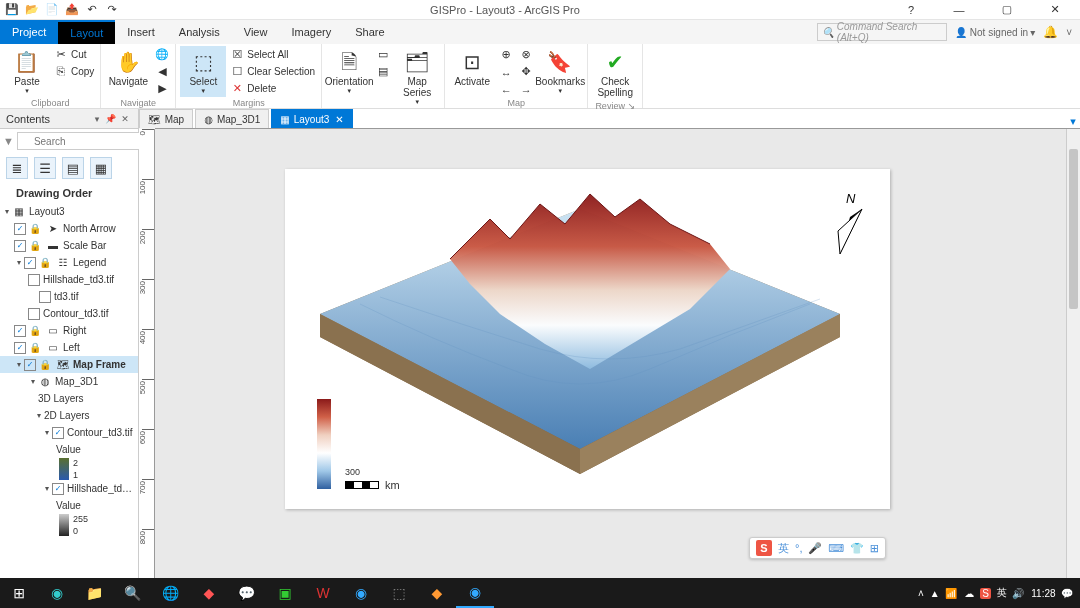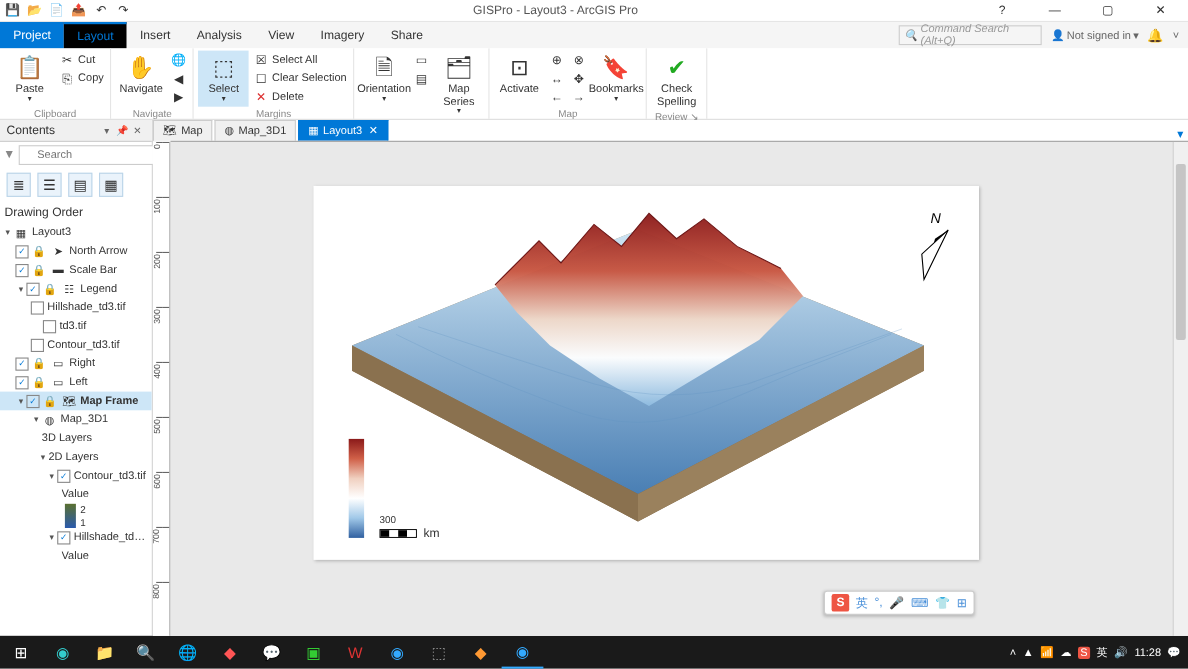--- a/index.html
+++ b/index.html
@@ -30,21 +30,21 @@
 .main-area { flex: 1; display: flex; overflow: hidden; }
 .contents-panel { width: 139px; background: #fff; border-right: 1px solid #ccc; display: flex; flex-direction: column; }
 .contents-header { height: 20px; display: flex; align-items: center; background: #f0f0f0; border-bottom: 1px solid #ccc; padding: 0 6px; font-size: 11px; }
 .contents-header-title { flex: 1; }
 .contents-header-ctrl { width: 14px; text-align: center; cursor: pointer; font-size: 9px; color: #666; }
 .contents-search-row { display: flex; align-items: center; padding: 3px; gap: 3px; }
 .contents-search-row input { flex: 1; height: 18px; border: 1px solid #ccc; padding: 0 16px; font-size: 10px; }
 .contents-filter-icon { width: 14px; height: 14px; display:flex; align-items:center; justify-content:center; color:#888; }
 .contents-view-row { display: flex; gap: 6px; padding: 4px 6px; }
 .contents-view-btn { width: 22px; height: 22px; border: 1px solid #bbd4e8; background: #eaf3fb; cursor: pointer; display:flex; align-items:center; justify-content:center; font-size:13px; }
-.drawing-order-title { padding: 4px 4px; font-weight: normal; font-size: 11px; color: #333; }
+.drawing-order-title { padding: 4px 16px; font-weight: bold; font-size: 11px; color: #333; }
 .toc { flex: 1; overflow-y: auto; font-size: 10px; padding-bottom: 6px; }
 .toc-row { display: flex; align-items: center; height: 17px; padding-right: 2px; cursor: pointer; }
 .toc-row.active { background: #cde6f7; }
 .toc-exp { width: 10px; font-size: 8px; color: #555; text-align: center; }
 .toc-chk { width: 12px; height: 12px; border: 1px solid #888; margin-right: 3px; font-size: 8px; display: flex; align-items: center; justify-content: center; color: #0078d7; }
 .toc-ico { width: 14px; height: 12px; margin-right: 3px; font-size: 10px; display:flex; align-items:center; justify-content:center; }
 .toc-label { white-space: nowrap; overflow: hidden; text-overflow: ellipsis; flex: 1; }
 .toc-swatch { width: 10px; height: 30px; margin-left: 3px; }
 .toc-swatch.gray { background: linear-gradient(#ccc,#222); height:22px; }
 .toc-swatch.blue { background: linear-gradient(#5a7030,#2a5aad); height:22px; }
@@ -369,20 +369,27 @@
         </div>
       </div>
       <div class="toc-row" style="padding-left:42px">
           <span class="toc-exp">▾</span>
           <span class="toc-chk">✓</span>
           <span class="toc-label">Hillshade_td3.tif</span>
         </div>
       <div class="toc-row" style="padding-left:56px">
           <span class="toc-label">Value</span>
         </div>
+      <div style="padding-left:56px; display:flex; align-items:flex-start; gap:4px;">
+        <div class="toc-swatch gray"></div>
+        <div style="display:flex; flex-direction:column; justify-content:space-between; height:22px;">
+          <span style="font-size:9px">255</span>
+          <span style="font-size:9px">0</span>
+        </div>
+      </div>
     </div>
   </div>
 
   <div class="view-area">
     <div class="view-tabs">
       <div class="view-tab">
           <span class="view-tab-ico">🗺</span>
           <span>Map</span>
         </div>
       <div class="view-tab">

